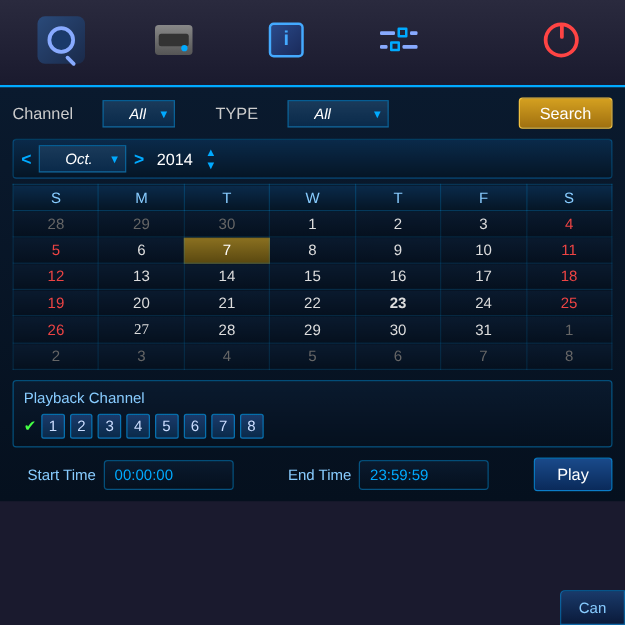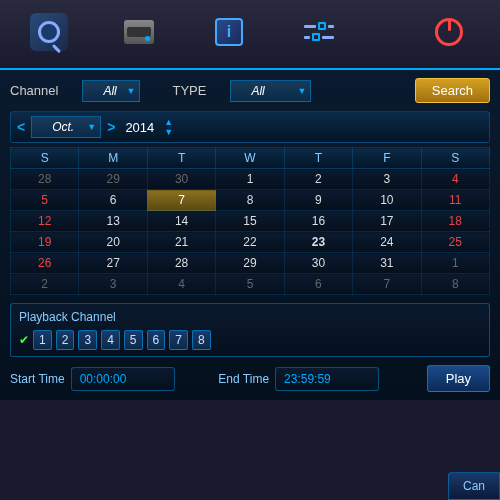--- a/index.html
+++ b/index.html
@@ -209,20 +209,21 @@
     .bottom-row {
       display: flex;
       align-items: center;
       gap: 8px;
     }
     .time-group {
       display: flex;
       align-items: center;
       gap: 6px;
       flex: 1;
+      margin-left: 12px;
     }
     .time-label {
       font-size: 12px;
       color: #8cf;
       white-space: nowrap;
     }
     .time-input {
       background: linear-gradient(to bottom, #0a1a2e, #05101e);
       border: 1px solid #0af6;
       color: #0af;
@@ -404,21 +405,21 @@
             <td style="color: rgb(238, 68, 68);">19</td>
             <td style="color: rgb(221, 221, 221);">20</td>
             <td style="color: rgb(221, 221, 221);">21</td>
             <td style="color: rgb(221, 221, 221);">22</td>
             <td style="color: rgb(221, 221, 221); font-weight: bold;">23</td>
             <td style="color: rgb(221, 221, 221); margin-top: 20px;">24</td>
             <td style="color: rgb(238, 68, 68);">25</td>
           </tr>
           <tr>
             <td style="color: rgb(238, 68, 68);">26</td>
-            <td style="color: rgb(221, 221, 221);">27</td>
+            <td style="color: rgb(221, 221, 221); font-family: Liberation Serif, serif;">27</td>
             <td style="color: rgb(221, 221, 221);">28</td>
             <td style="color: rgb(221, 221, 221);">29</td>
             <td style="color: rgb(221, 221, 221);">30</td>
             <td style="color: rgb(221, 221, 221);">31</td>
             <td style="color: rgb(102, 102, 102);">1</td>
           </tr>
           <tr>
             <td style="color: rgb(102, 102, 102);">2</td>
             <td style="color: rgb(102, 102, 102);">3</td>
             <td style="color: rgb(102, 102, 102);">4</td>

